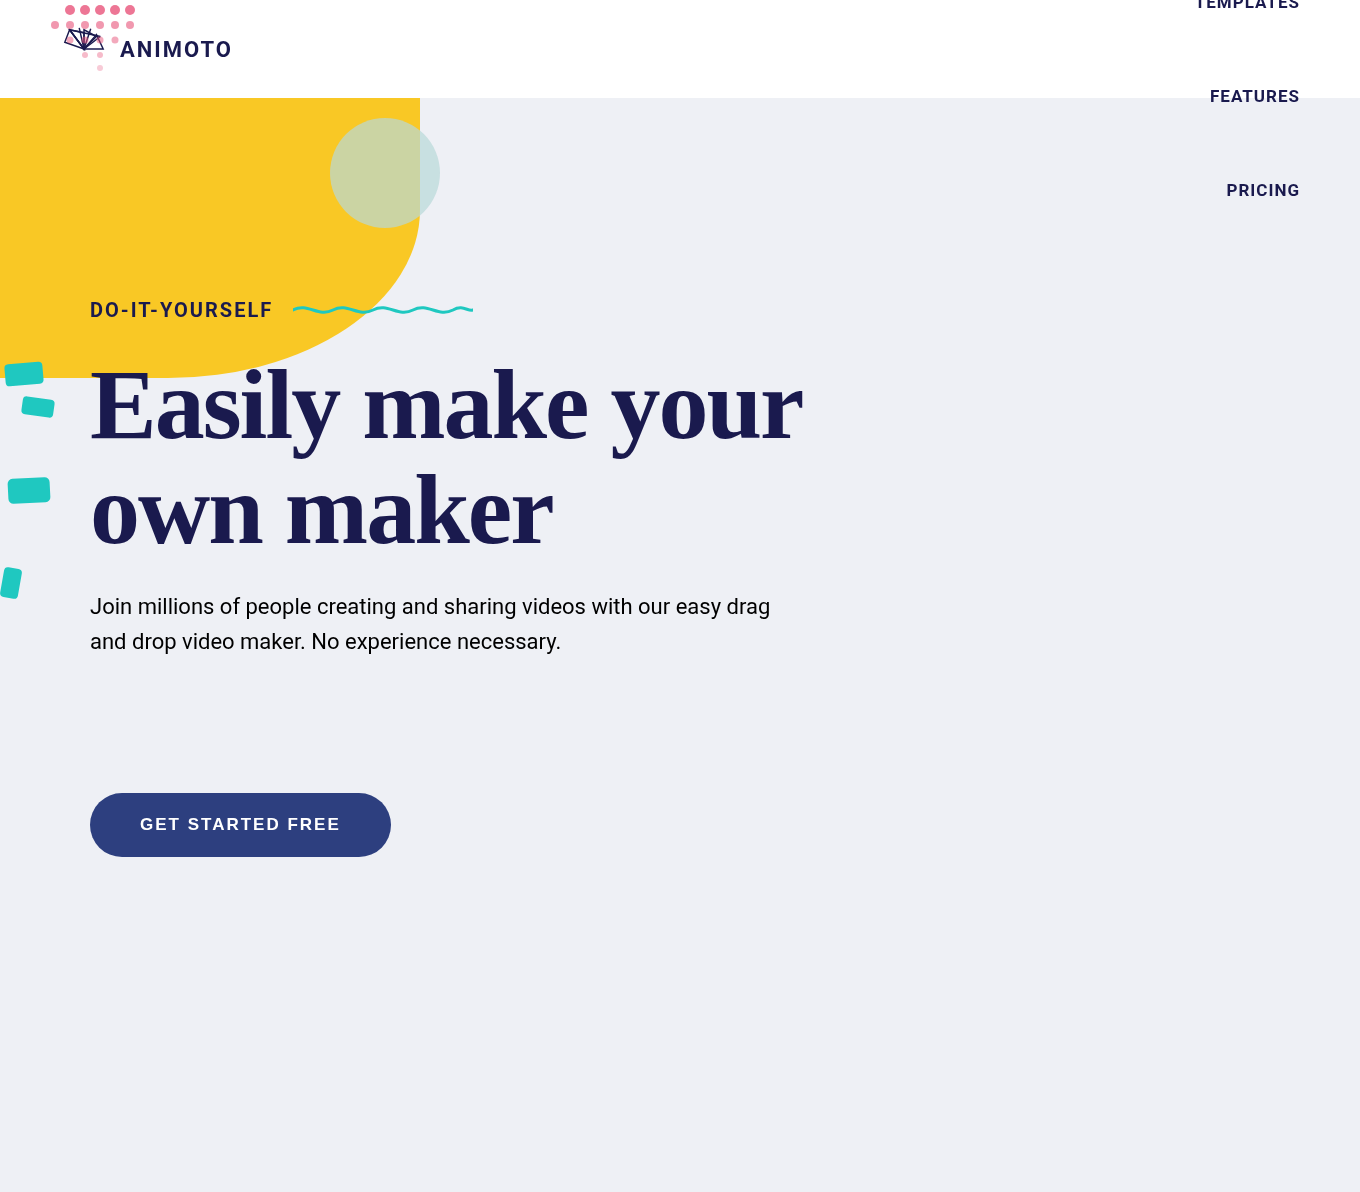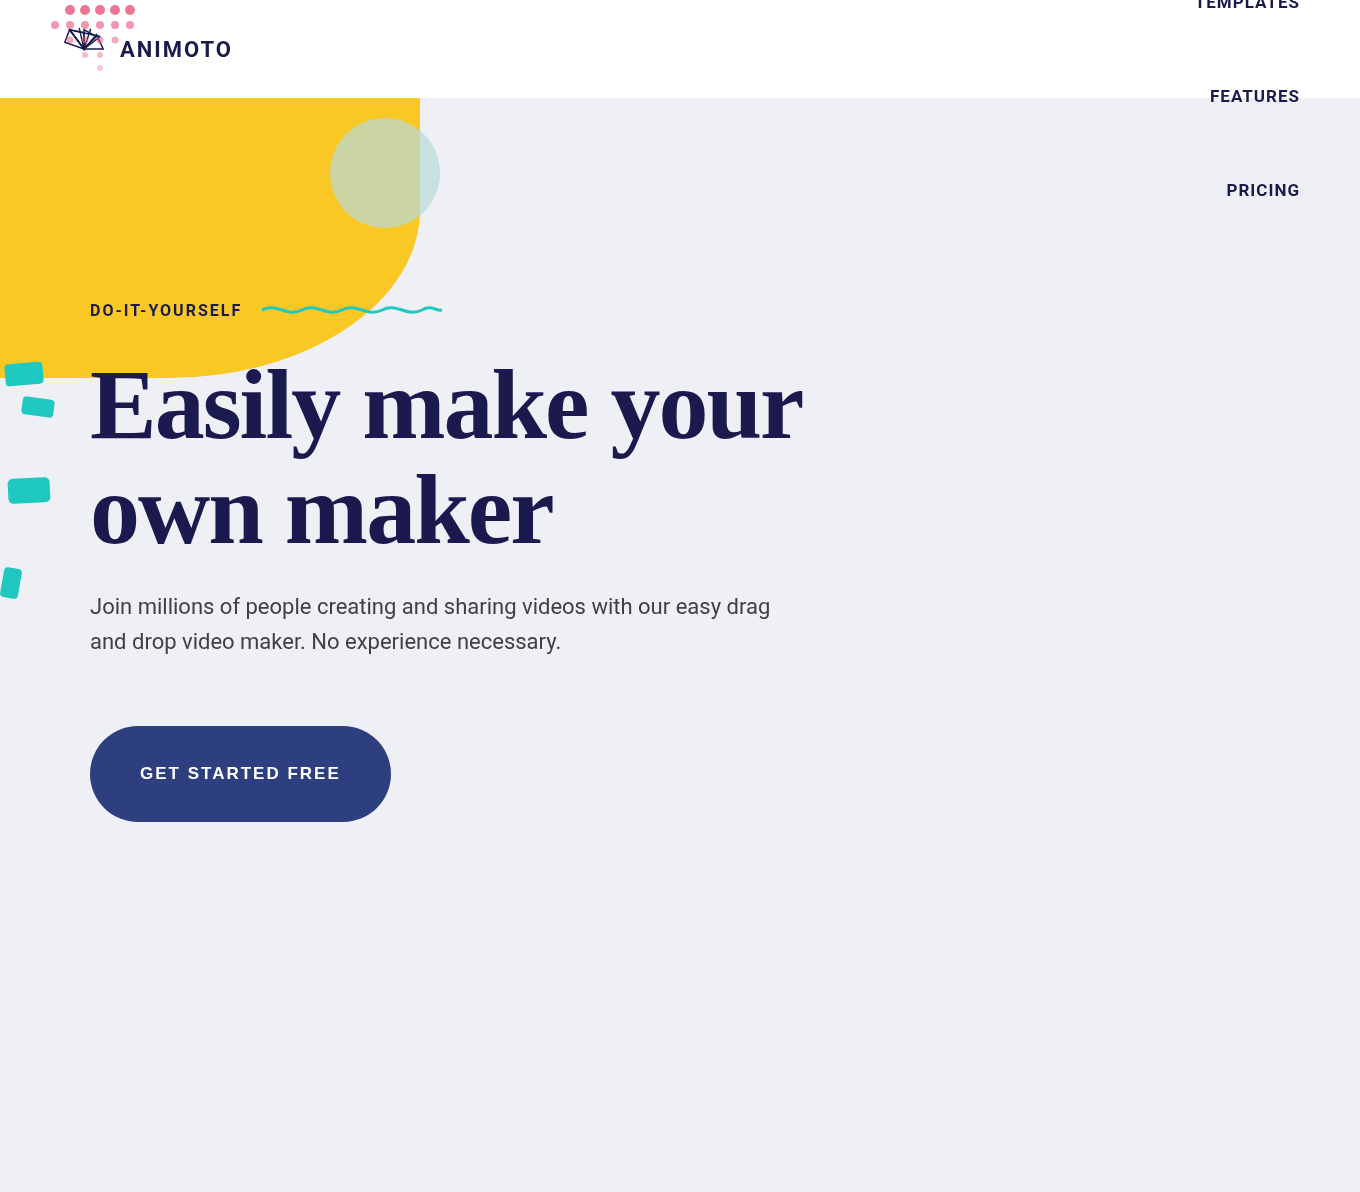--- a/index.html
+++ b/index.html
@@ -157,21 +157,21 @@
     }
 
     .hero-subtitle {
       display: flex;
       align-items: center;
       gap: 20px;
       margin-bottom: 30px;
     }
 
     .hero-subtitle-text {
-      font-size: 16px;
+      font-size: 20px;
       font-weight: 700;
       letter-spacing: 2px;
       color: #1a1a4e;
       text-transform: uppercase;
     }
 
     
     .wavy-line {
       color: #1fc8c0;
     }
@@ -182,37 +182,38 @@
       line-height: 1.05;
       color: #1a1a4e;
       margin-bottom: 27px;
       font-family: Georgia, 'Times New Roman', serif;
       letter-spacing: -2px;
     }
 
     .hero-description {
       font-size: 22px;
       line-height: 1.6;
-      color: #404040;
+      color: #000000;
       max-width: 720px;
-      margin-bottom: 67px;
+      margin-bottom: 86px;
     }
 
     .cta-button {
       display: inline-block;
       background: #2d3f7f;
       color: #ffffff;
       font-size: 17px;
       font-weight: 700;
       letter-spacing: 2px;
       text-transform: uppercase;
-      padding: 38px 50px;
+      padding: 22px 50px;
       border-radius: 50px;
       cursor: pointer;
       border: none;
+      margin-top: 48px;
     }
 
     
     .header-dots {
       position: absolute;
       top: 0;
       left: 0;
       z-index: 100;
     }
   </style>

